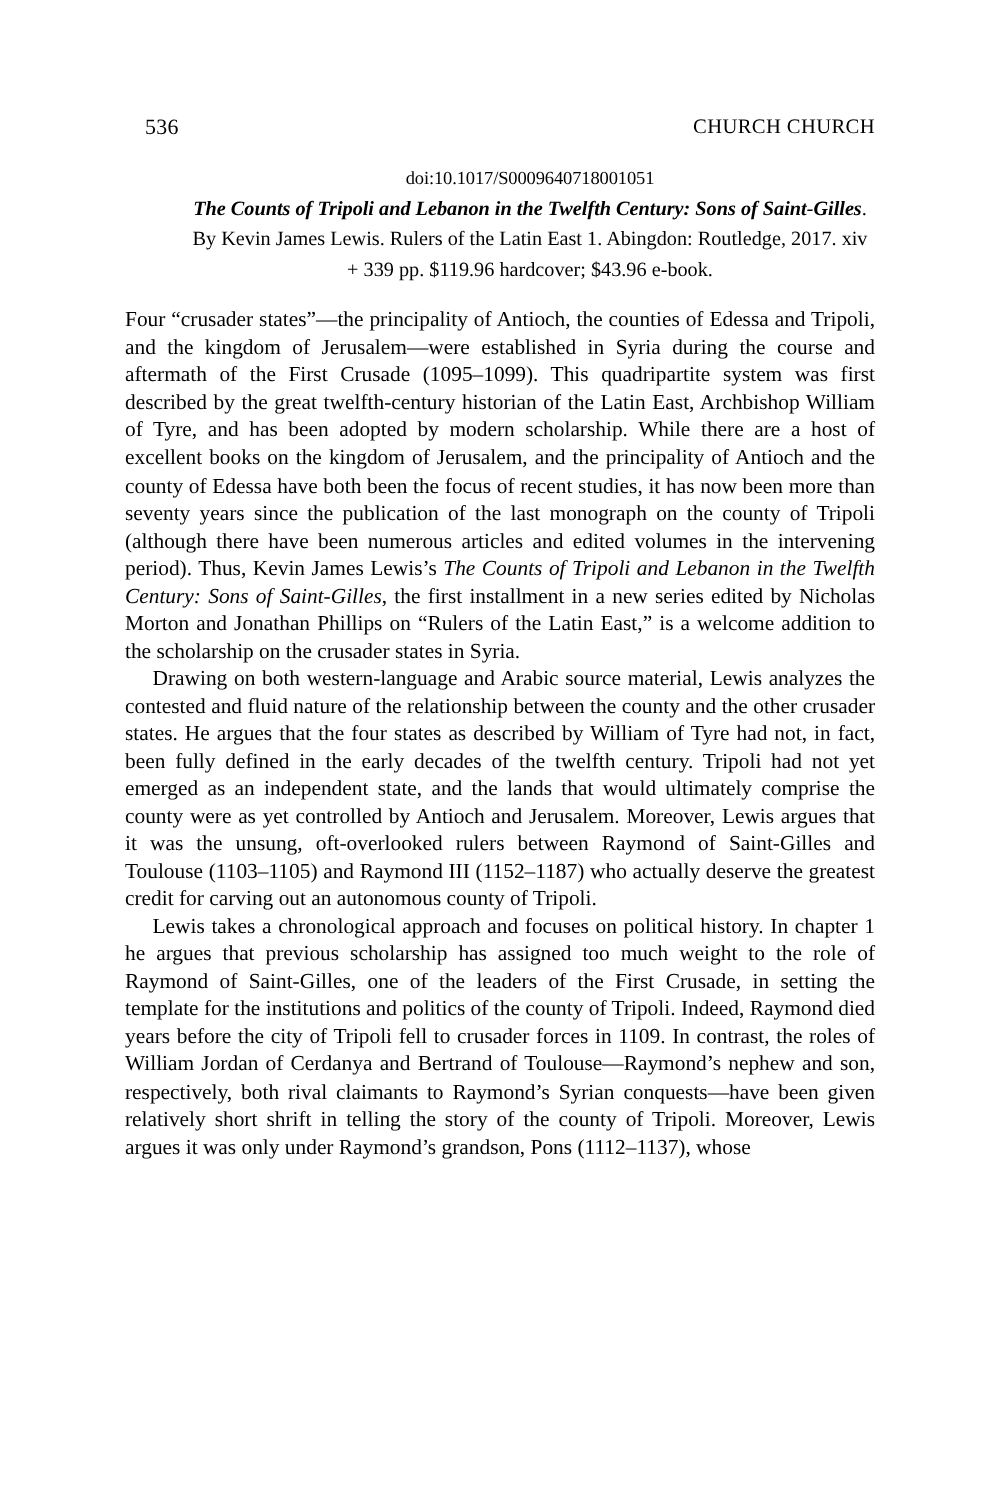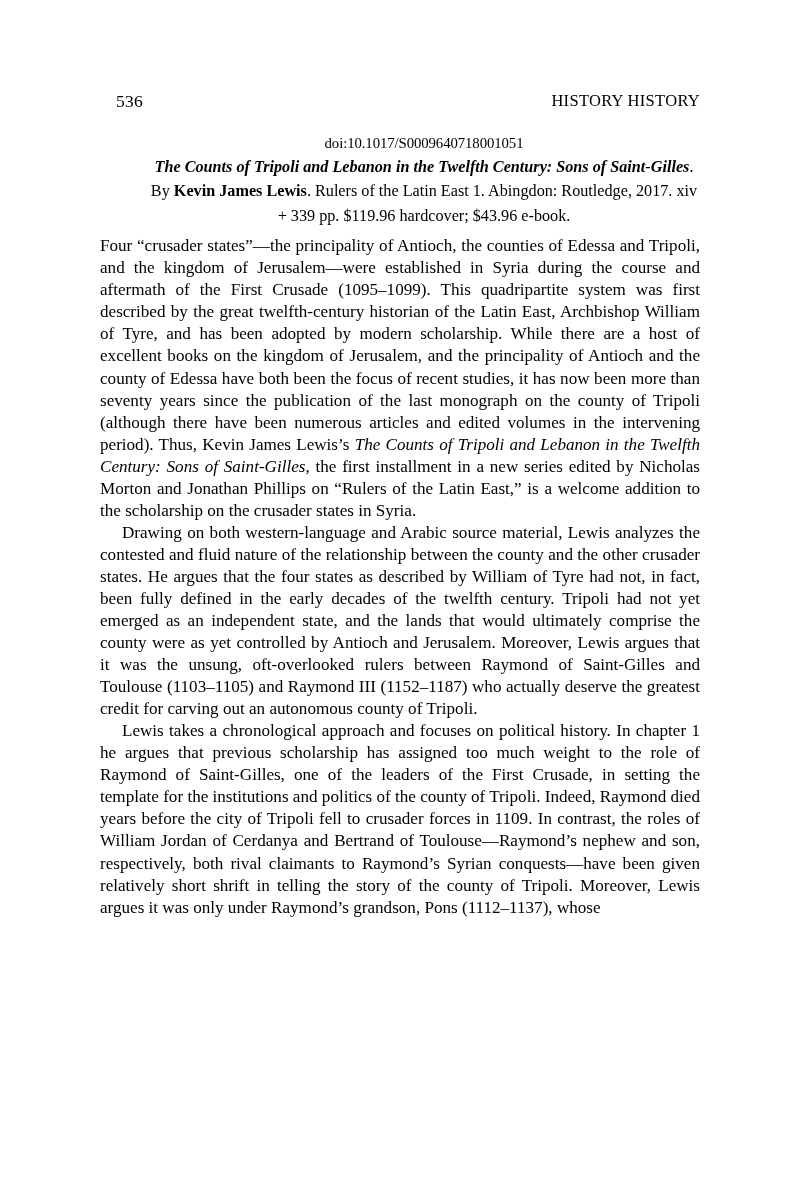--- a/index.html
+++ b/index.html
@@ -59,25 +59,25 @@
   .doi {
     font-size: 14.8px;
     line-height: 23px;
     letter-spacing: -0.1px;
   }
   .bk-title {
     font-weight: bold;
     font-style: italic;
   }
   .bk-author {
-    font-weight: bold;
+    font-weight: normal;
   }
   
   .body {
-    margin-top: 7px;
+    margin-top: 17px;
   }
   p.para {
     margin: 0;
     font-size: 17.1px;
     line-height: 22.05px;
     text-align: justify;
     text-justify: inter-word;
     hyphens: none;
     text-indent: 0;
   }
@@ -89,21 +89,21 @@
   }
 </style>
 </head>
 <body>
 
 <div class="page">
   <div class="content">
 
     <div class="running-head">
       <div class="folio">536</div>
-      <div class="journal-title">HISTORY HISTORY</div>
+      <div class="journal-title">CHURCH CHURCH</div>
     </div>
 
     <div class="citation">
       <div class="doi">doi:10.1017/S0009640718001051</div>
       <div><span class="bk-title">The Counts of Tripoli and Lebanon in the Twelfth Century: Sons of Saint-Gilles</span><span>. By </span><span class="bk-author">Kevin James Lewis</span><span>. Rulers of the Latin East 1. Abingdon: Routledge, 2017. xiv + 339 pp. $119.96 hardcover; $43.96 e-book.</span></div>
     </div>
 
     <div class="body">
       <p class="para"><span>Four “crusader states”—the principality of Antioch, the counties of Edessa and Tripoli, and the kingdom of Jerusalem—were established in Syria during the course and aftermath of the First Crusade (1095–1099). This quadripartite system was first described by the great twelfth-century historian of the Latin East, Archbishop William of Tyre, and has been adopted by modern scholarship. While there are a host of excellent books on the kingdom of Jerusalem, and the principality of Antioch and the county of Edessa have both been the focus of recent studies, it has now been more than seventy years since the publication of the last monograph on the county of Tripoli (although there have been numerous articles and edited volumes in the intervening period). Thus, Kevin James Lewis’s </span><span class="ital">The Counts of Tripoli and Lebanon in the Twelfth Century: Sons of Saint-Gilles</span><span>, the first installment in a new series edited by Nicholas Morton and Jonathan Phillips on “Rulers of the Latin East,” is a welcome addition to the scholarship on the crusader states in Syria.</span></p>
       <p class="para indent">Drawing on both western-language and Arabic source material, Lewis analyzes the contested and fluid nature of the relationship between the county and the other crusader states. He argues that the four states as described by William of Tyre had not, in fact, been fully defined in the early decades of the twelfth century. Tripoli had not yet emerged as an independent state, and the lands that would ultimately comprise the county were as yet controlled by Antioch and Jerusalem. Moreover, Lewis argues that it was the unsung, oft-overlooked rulers between Raymond of Saint-Gilles and Toulouse (1103–1105) and Raymond III (1152–1187) who actually deserve the greatest credit for carving out an autonomous county of Tripoli.</p>

